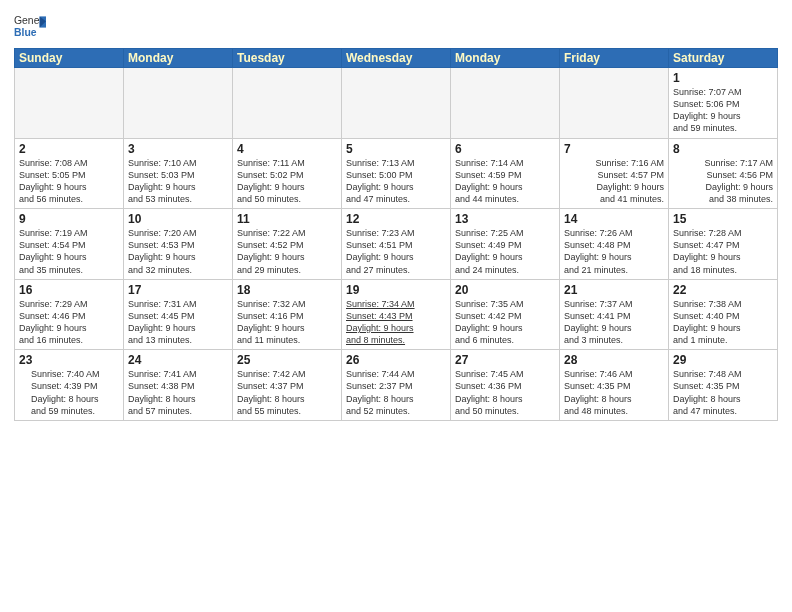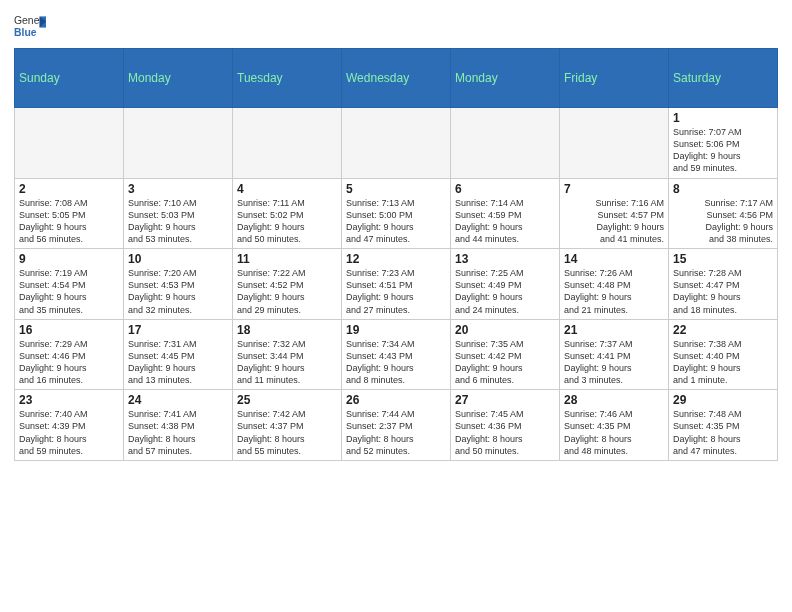--- a/index.html
+++ b/index.html
@@ -42,24 +42,24 @@
       font-size: 13px;
       color: #444;
     }
     .calendar {
       width: 100%;
       border-collapse: collapse;
       border: 1px solid #ccc;
     }
     .calendar thead tr th {
       background-color: #2d6db5;
-      color: #86efac;
+      color: #fef9c3;
       font-size: 12px;
-      font-weight: 400;
-      padding: 22px 4px;
+      font-weight: 700;
+      padding: 2px 4px;
       text-align: left;
       border: 1px solid #2563a8;
     }
     .calendar tbody tr td {
       border: 1px solid #ccc;
       vertical-align: top;
       padding: 3px 4px;
       font-size: 9.5px;
       color: #333;
       width: calc(100% / 7);
@@ -244,27 +244,27 @@
           <td>
             <span class="day-number">17</span>
             <div class="day-info" style="white-space: pre-line;">Sunrise: 7:31 AM
 Sunset: 4:45 PM
 Daylight: 9 hours
 and 13 minutes.</div>
           </td>
           <td>
             <span class="day-number">18</span>
             <div class="day-info" style="white-space: pre-line;">Sunrise: 7:32 AM
-Sunset: 3:44 PM
+Sunset: 4:16 PM
 Daylight: 9 hours
 and 11 minutes.</div>
           </td>
           <td>
             <span class="day-number">19</span>
-            <div class="day-info" style="white-space: pre-line;">Sunrise: 7:34 AM
+            <div class="day-info" style="white-space: pre-line; text-decoration: underline;">Sunrise: 7:34 AM
 Sunset: 4:43 PM
 Daylight: 9 hours
 and 8 minutes.</div>
           </td>
           <td>
             <span class="day-number">20</span>
             <div class="day-info" style="white-space: pre-line;">Sunrise: 7:35 AM
 Sunset: 4:42 PM
 Daylight: 9 hours
 and 6 minutes.</div>
@@ -280,21 +280,21 @@
             <span class="day-number">22</span>
             <div class="day-info" style="white-space: pre-line;">Sunrise: 7:38 AM
 Sunset: 4:40 PM
 Daylight: 9 hours
 and 1 minute.</div>
           </td>
         </tr>
         <tr>
           <td>
             <span class="day-number">23</span>
-            <div class="day-info" style="white-space: pre-line;">Sunrise: 7:40 AM
+            <div class="day-info" style="white-space: pre-line; margin-left: 12px;">Sunrise: 7:40 AM
 Sunset: 4:39 PM
 Daylight: 8 hours
 and 59 minutes.</div>
           </td>
           <td>
             <span class="day-number">24</span>
             <div class="day-info" style="white-space: pre-line;">Sunrise: 7:41 AM
 Sunset: 4:38 PM
 Daylight: 8 hours
 and 57 minutes.</div>

